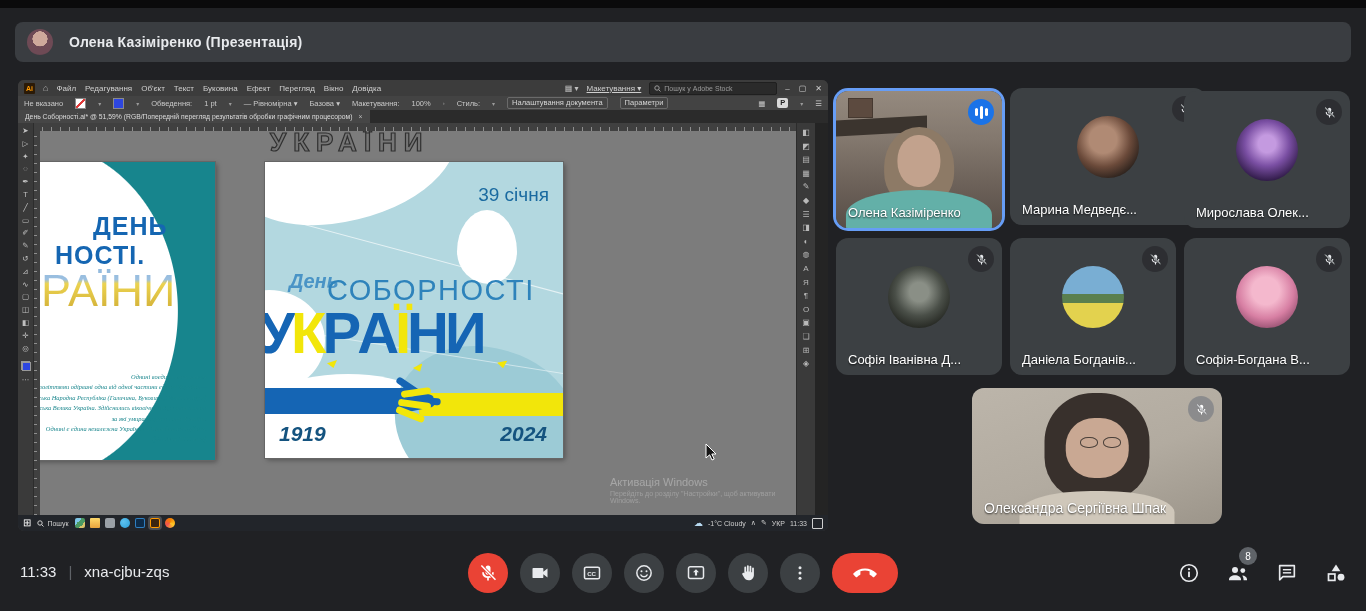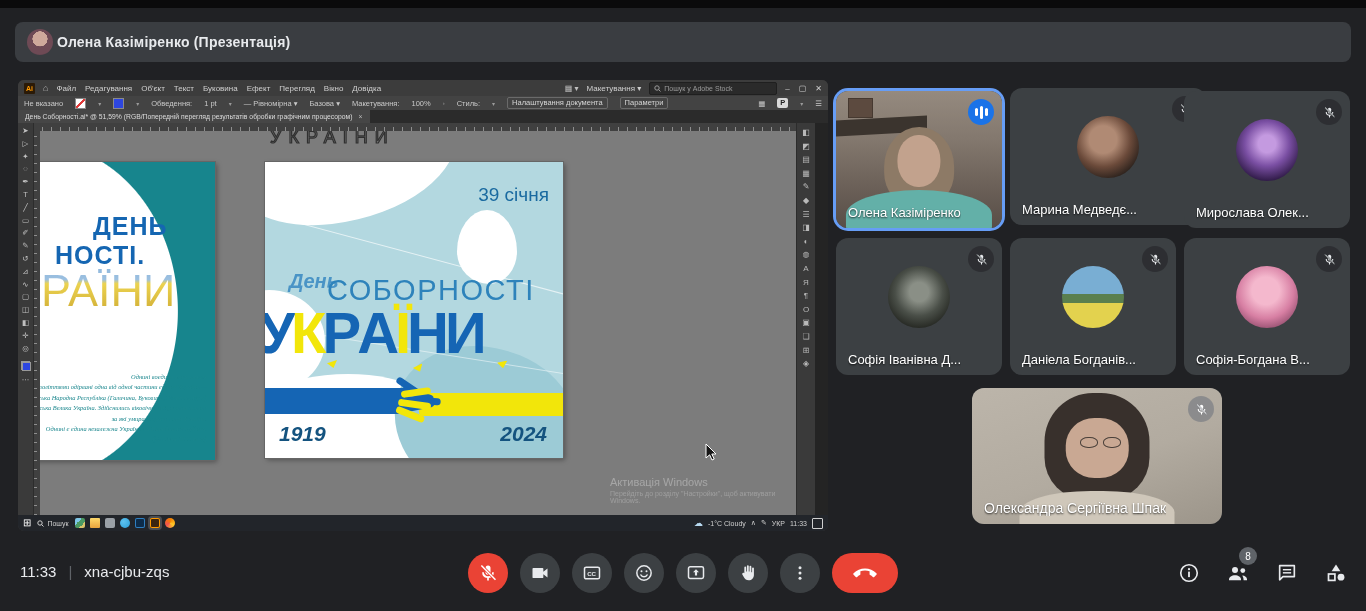--- a/index.html
+++ b/index.html
@@ -2,37 +2,37 @@
 <html><head>
 <meta charset="utf-8">
 <style>
   html,body{margin:0;padding:0;}
   body{width:1366px;height:611px;background:#202124;overflow:hidden;position:relative;
        font-family:"Liberation Sans",sans-serif;-webkit-font-smoothing:antialiased;}
   .abs{position:absolute;}
   
   #topstrip{left:0;top:0;width:1366px;height:8px;background:#0a0a0b;}
   #banner{left:15px;top:22px;width:1336px;height:40px;background:#3a3d41;border-radius:8px;
-          display:flex;align-items:center;gap:4px;padding-left:12px;box-sizing:border-box;}
+          display:flex;align-items:center;gap:16px;padding-left:12px;box-sizing:border-box;}
   #banner .bavatar{width:26px;height:26px;border-radius:50%;
      background:radial-gradient(circle at 50% 38%,#cfa99b 0 36%,#6e4a55 37% 72%,#43303d 100%);}
   #banner .bname{color:#e8eaed;font-size:14px;font-weight:700;letter-spacing:.2px;}
 
   
   #share{left:18px;top:80px;width:810px;height:451px;background:#3a3a3a;border-radius:6px;overflow:hidden;}
   #share .menubar{position:absolute;left:0;top:0;right:0;height:16px;background:#3c3c3c;
       display:flex;align-items:center;gap:8px;padding:0 6px;font-size:8px;color:#cfcfcf;border-bottom:1px solid #2d2d2d;}
   .ailogo{width:11px;height:11px;background:#2b1a07;color:#ff9a00;font-size:7px;font-weight:700;
       display:flex;align-items:center;justify-content:center;border-radius:1px;}
   .homeic{font-size:9px;color:#bfbfbf;}
   .menus{display:flex;gap:9px;}
   .menus .menu-item{cursor:default;}
   .mspacer{flex:1;}
   .wsic{color:#bfbfbf;}
-  .workspace{color:#cfcfcf;}
+  .workspace{color:#cfcfcf;text-decoration:underline;}
   .aisearch{width:118px;height:11px;background:#2a2a2a;border:1px solid #1f1f1f;border-radius:2px;
       color:#9a9a9a;font-size:7px;display:flex;align-items:center;gap:3px;padding:0 4px;}
   .winbtns{display:flex;gap:9px;color:#cfcfcf;font-size:8px;}
   .winbtns span{cursor:default;}
 
   #share .controlbar{position:absolute;left:0;top:16px;right:0;height:14px;background:#434343;
       display:flex;align-items:center;gap:12px;padding:0 6px;font-size:7.5px;color:#c9c9c9;border-bottom:1px solid #2d2d2d;}
   .swfill{width:9px;height:9px;border:1px solid #8a8a8a;background:
       linear-gradient(135deg,#fff 44%,#e03a3a 44% 56%,#fff 56%);}
   .swstroke{width:9px;height:9px;border:1px solid #8a8a8a;background:#2d46e0;}
@@ -57,21 +57,21 @@
   .tb-sw{position:relative;width:10px;height:10px;margin-top:3px;}
   .tb-sw .f{position:absolute;left:0;top:0;width:7px;height:7px;border:1px solid #999;background:
       linear-gradient(135deg,#fff 42%,#e03a3a 42% 58%,#fff 58%);}
   .tb-sw .s{position:absolute;right:0;bottom:0;width:7px;height:7px;border:1px solid #999;background:#2d46e0;}
 
   #share .dock{position:absolute;right:13px;width:18px;top:43px;bottom:16px;background:#3a3a3a;border-left:1px solid #2c2c2c;
       display:flex;flex-direction:column;align-items:center;padding-top:5px;gap:4.6px;font-size:8px;color:#b9b9b9;}
   #share .dockfar{position:absolute;right:0;width:13px;top:43px;bottom:16px;background:#242424;}
 
   #share .canvas{position:absolute;left:22px;top:51px;right:31px;bottom:16px;background:#7c7c7c;overflow:hidden;}
-  .cuttext{position:absolute;left:230px;top:-4px;font-size:18px;font-weight:400;letter-spacing:7px;
+  .cuttext{position:absolute;left:230px;top:-4px;font-size:26px;font-weight:700;letter-spacing:7px;
       color:rgba(70,70,70,.12);-webkit-text-stroke:1.2px #303030;}
   .watermark{position:absolute;left:570px;top:345px;color:rgba(235,235,235,.38);}
   .watermark .w1{font-size:11px;}
   .watermark .w2{font-size:7px;margin-top:2px;color:rgba(235,235,235,.30);}
 
   
   #posterL{position:absolute;left:-35px;top:31px;width:210px;height:298px;background:#fff;overflow:hidden;
       box-shadow:0 0 0 1px #666,2px 2px 5px rgba(0,0,0,.35);}
   #posterL .teal{position:absolute;inset:0;background:radial-gradient(118% 100% at 16% 50%,#ffffff 56%,#17858d 56.4%);}
   .pl-den{position:absolute;left:88px;top:50px;font-size:25px;font-weight:800;color:#1566b2;letter-spacing:1px;}

